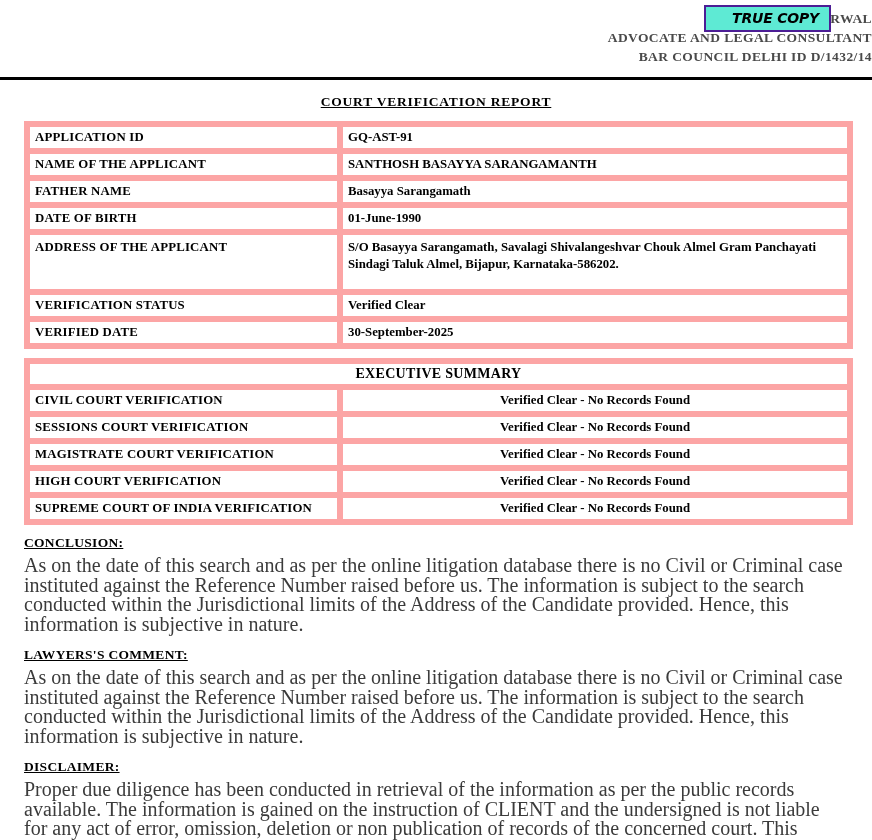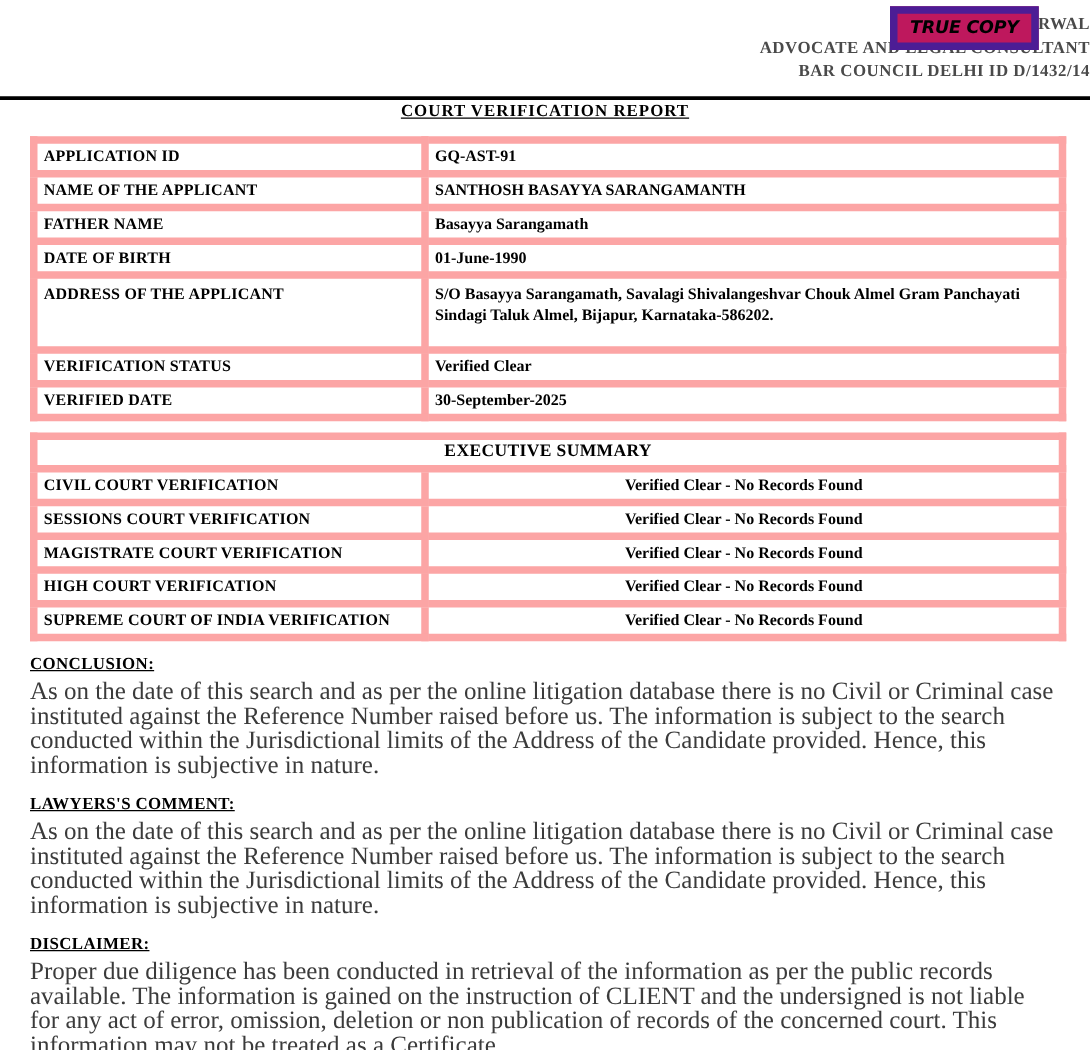--- a/index.html
+++ b/index.html
@@ -7,30 +7,30 @@
   body { font-family: "Liberation Serif", serif; color: #1a1a1a; position: relative; }
 
   
   .letterhead { padding-top: 9px; text-align: center; }
   .letterhead .lh-line {
     font-weight: bold; font-size: 13.5px; color: #4a4a4a;
     letter-spacing: 0.4px; line-height: 19px; text-align: right;
   }
   .true-copy-box {
     position: absolute; top: 5px; right: 41px;
-    border: 6px solid #4c1d95; padding: 2px 10px 3px 10px; background: #be185d;
+    border: 2px solid #4c1d95; padding: 2px 10px 3px 26px; background: #5eead4;
   }
   .true-copy-box span {
     font-family: "DejaVu Sans", sans-serif; font-weight: bold; font-style: italic;
     font-size: 14px; color: #000; letter-spacing: -0.2px;
   }
   .top-rule { margin-top: 11px; height: 3px; background: #000; width: 100%; }
 
   
-  .report-title-wrap { text-align: center; }
+  .report-title-wrap { text-align: center; margin-top: 12px; }
   .report-title {
     display: inline-block; font-weight: bold; font-size: 13.5px; color: #000;
     text-decoration: underline; letter-spacing: 0.8px;
   }
 
   
   .doc-table {
     width: 829px; margin: 11px 0 0 24px;
     border-collapse: collapse; table-layout: fixed;
   }

